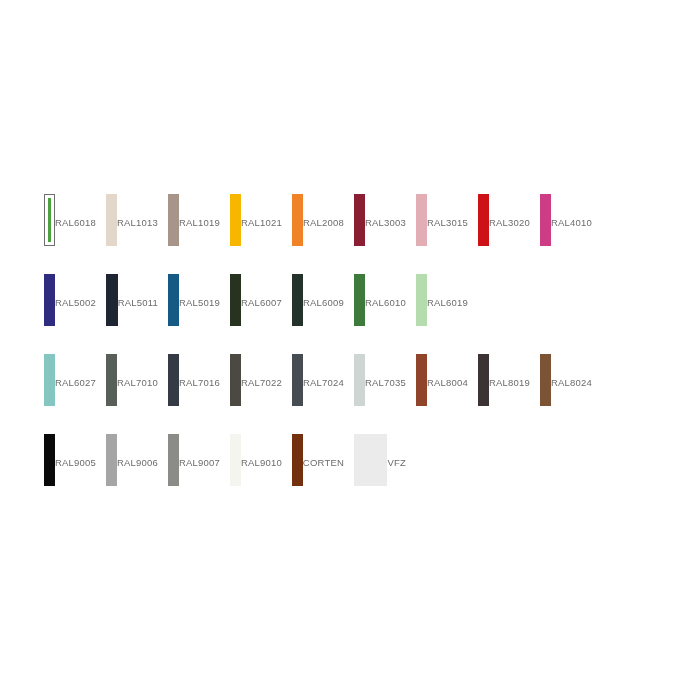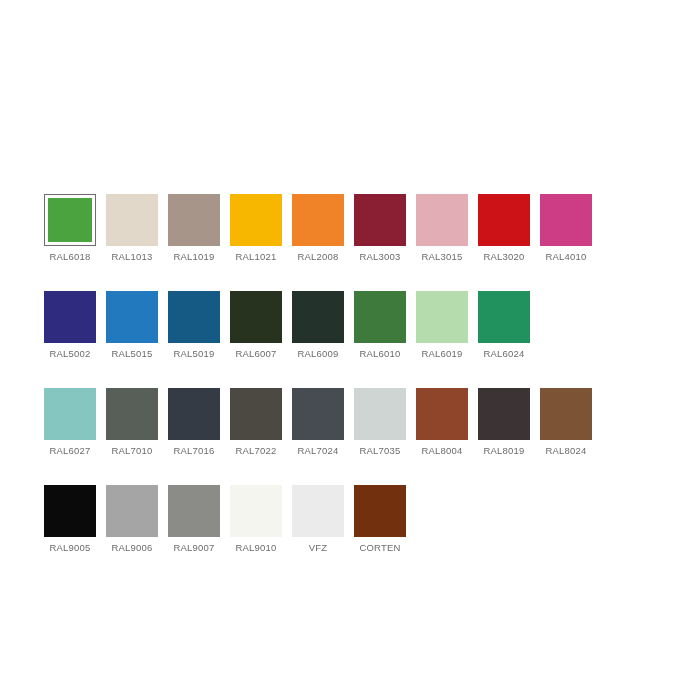--- a/index.html
+++ b/index.html
@@ -25,21 +25,21 @@
   .swatch-row {
     display: flex;
     flex-direction: row;
     margin-bottom: 28px;
   }
 
   .swatch-cell {
     width: 52px;
     margin-right: 10px;
     display: flex;
-    flex-direction: column;
+    flex-direction: row;
     align-items: center;
     cursor: pointer;
   }
 
   .swatch-chip-wrap {
     width: 52px;
     height: 52px;
     box-sizing: border-box;
     padding: 0;
     border: 0;
@@ -131,23 +131,23 @@
     </div>
     <div class="swatch-row">
       <div class="swatch-cell">
         <div class="swatch-chip-wrap">
           <div class="swatch-chip" style="background-color: rgb(47, 43, 126);"></div>
         </div>
         <div class="swatch-label">RAL5002</div>
       </div>
       <div class="swatch-cell">
         <div class="swatch-chip-wrap">
-          <div class="swatch-chip" style="background-color: rgb(34, 121, 189);"></div>
-        </div>
-        <div class="swatch-label">RAL5015</div>
+          <div class="swatch-chip" style="background-color: rgb(31, 38, 51);"></div>
+        </div>
+        <div class="swatch-label">RAL5011</div>
       </div>
       <div class="swatch-cell">
         <div class="swatch-chip-wrap">
           <div class="swatch-chip" style="background-color: rgb(21, 90, 133);"></div>
         </div>
         <div class="swatch-label">RAL5019</div>
       </div>
       <div class="swatch-cell">
         <div class="swatch-chip-wrap">
           <div class="swatch-chip" style="background-color: rgb(39, 51, 31);"></div>
@@ -165,26 +165,20 @@
           <div class="swatch-chip" style="background-color: rgb(63, 122, 61);"></div>
         </div>
         <div class="swatch-label">RAL6010</div>
       </div>
       <div class="swatch-cell">
         <div class="swatch-chip-wrap">
           <div class="swatch-chip" style="background-color: rgb(181, 220, 172);"></div>
         </div>
         <div class="swatch-label">RAL6019</div>
       </div>
-      <div class="swatch-cell">
-        <div class="swatch-chip-wrap">
-          <div class="swatch-chip" style="background-color: rgb(33, 145, 94);"></div>
-        </div>
-        <div class="swatch-label">RAL6024</div>
-      </div>
     </div>
     <div class="swatch-row">
       <div class="swatch-cell">
         <div class="swatch-chip-wrap">
           <div class="swatch-chip" style="background-color: rgb(133, 198, 192);"></div>
         </div>
         <div class="swatch-label">RAL6027</div>
       </div>
       <div class="swatch-cell">
         <div class="swatch-chip-wrap">
@@ -255,24 +249,24 @@
         <div class="swatch-label">RAL9007</div>
       </div>
       <div class="swatch-cell">
         <div class="swatch-chip-wrap">
           <div class="swatch-chip" style="background-color: rgb(245, 245, 240);"></div>
         </div>
         <div class="swatch-label">RAL9010</div>
       </div>
       <div class="swatch-cell">
         <div class="swatch-chip-wrap">
+          <div class="swatch-chip" style="background-color: rgb(115, 48, 15);"></div>
+        </div>
+        <div class="swatch-label">CORTEN</div>
+      </div>
+      <div class="swatch-cell">
+        <div class="swatch-chip-wrap">
           <div class="swatch-chip" style="background-color: rgb(235, 235, 235);"></div>
         </div>
         <div class="swatch-label">VFZ</div>
       </div>
-      <div class="swatch-cell">
-        <div class="swatch-chip-wrap">
-          <div class="swatch-chip" style="background-color: rgb(115, 48, 15);"></div>
-        </div>
-        <div class="swatch-label">CORTEN</div>
-      </div>
     </div>
   </div>
 
 </body></html>

